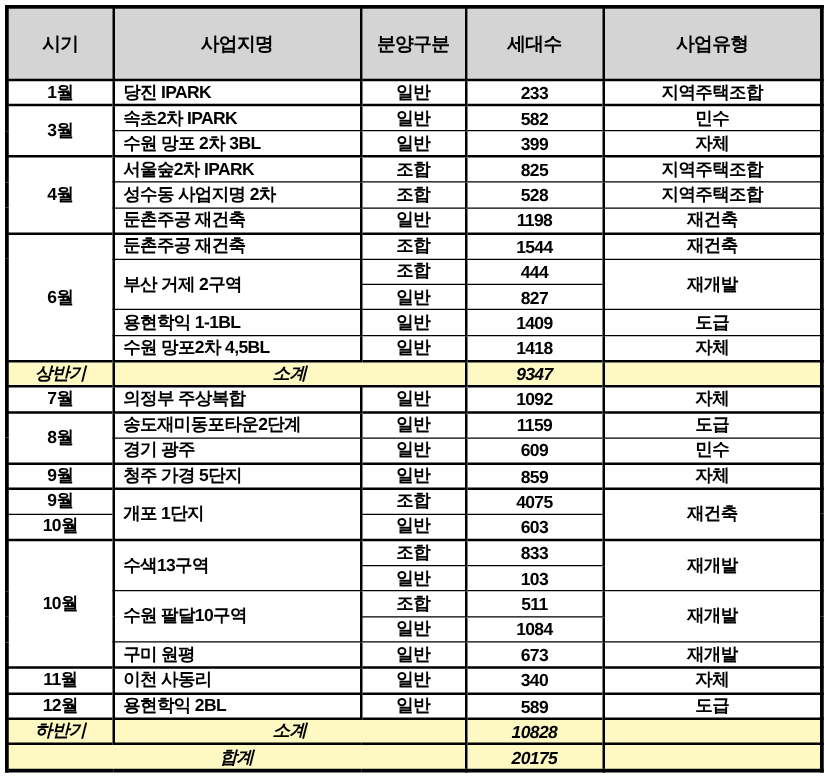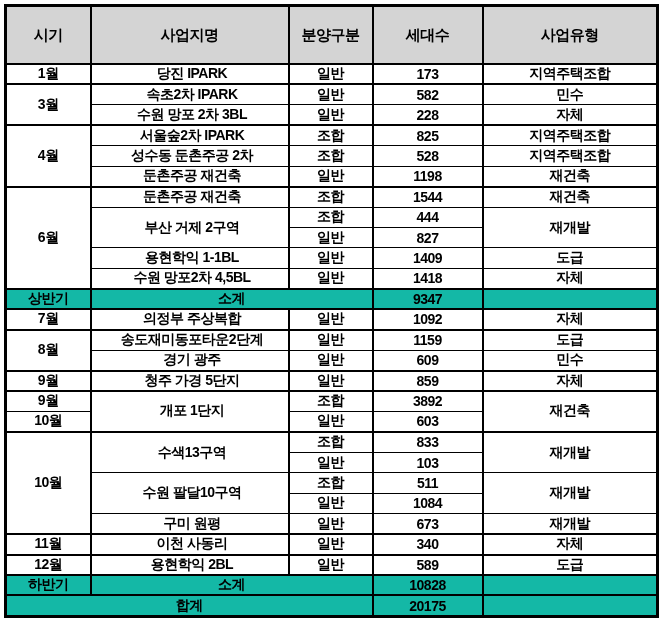--- a/index.html
+++ b/index.html
@@ -20,22 +20,22 @@
     font-weight:bold;font-size:14px;letter-spacing:-0.5px;
     text-align:center;vertical-align:middle;
     padding:0 2px;overflow:hidden;white-space:nowrap;
     background:#ffffff;
   }
   .sched thead th{
     background:#d4d4d4;height:56px;font-size:15px;
     border-bottom-width:2px;
   }
   .sched tr.grp td{border-top-width:2px;}
-  .sched td.gray{background:#14b8a6;}
-  .sched td.name{text-align:center;padding-left:7px;}
+  .sched td.gray{background:#fef9c3;font-style:italic;}
+  .sched td.name{text-align:left;padding-left:7px;}
   .sched tbody tr{height:20px;}
 </style>
 </head>
 <body>
 
 <div class="canvas">
 <table class="sched">
   <colgroup>
     <col style="width:85px">
         <col style="width:198px">
@@ -50,45 +50,45 @@
       <th>분양구분</th>
       <th>세대수</th>
       <th>사업유형</th>
     </tr>
   </thead>
   <tbody>
     <tr class="grp">
       <td>1월</td>
       <td class="name">당진 IPARK</td>
       <td>일반</td>
-      <td>173</td>
+      <td>233</td>
       <td>지역주택조합</td>
     </tr>
     <tr class="grp">
       <td rowspan="2">3월</td>
       <td class="name">속초2차 IPARK</td>
       <td>일반</td>
       <td>582</td>
       <td>민수</td>
     </tr>
     <tr>
       <td class="name">수원 망포 2차 3BL</td>
       <td>일반</td>
-      <td>228</td>
+      <td>399</td>
       <td>자체</td>
     </tr>
     <tr class="grp">
       <td rowspan="3">4월</td>
       <td class="name">서울숲2차 IPARK</td>
       <td>조합</td>
       <td>825</td>
       <td>지역주택조합</td>
     </tr>
     <tr>
-      <td class="name">성수동 둔촌주공 2차</td>
+      <td class="name">성수동 사업지명 2차</td>
       <td>조합</td>
       <td>528</td>
       <td>지역주택조합</td>
     </tr>
     <tr>
       <td class="name">둔촌주공 재건축</td>
       <td>일반</td>
       <td>1198</td>
       <td>재건축</td>
     </tr>
@@ -151,21 +151,21 @@
       <td>9월</td>
       <td class="name">청주 가경 5단지</td>
       <td>일반</td>
       <td>859</td>
       <td>자체</td>
     </tr>
     <tr class="grp">
       <td>9월</td>
       <td class="name" rowspan="2">개포 1단지</td>
       <td>조합</td>
-      <td>3892</td>
+      <td>4075</td>
       <td rowspan="2">재건축</td>
     </tr>
     <tr>
       <td>10월</td>
       <td>일반</td>
       <td>603</td>
     </tr>
     <tr class="grp">
       <td rowspan="5">10월</td>
       <td class="name" rowspan="2">수색13구역</td>

